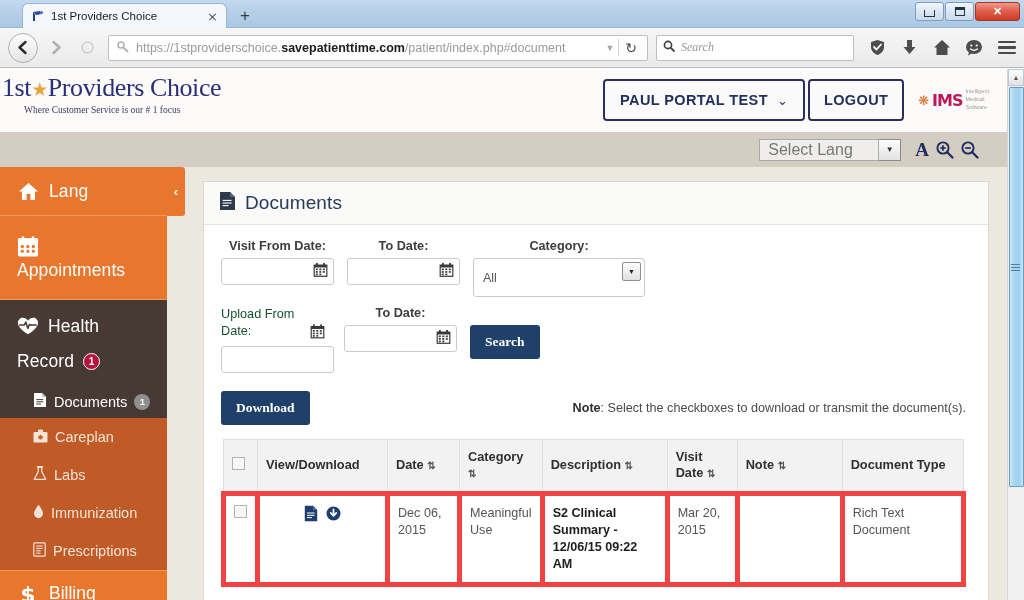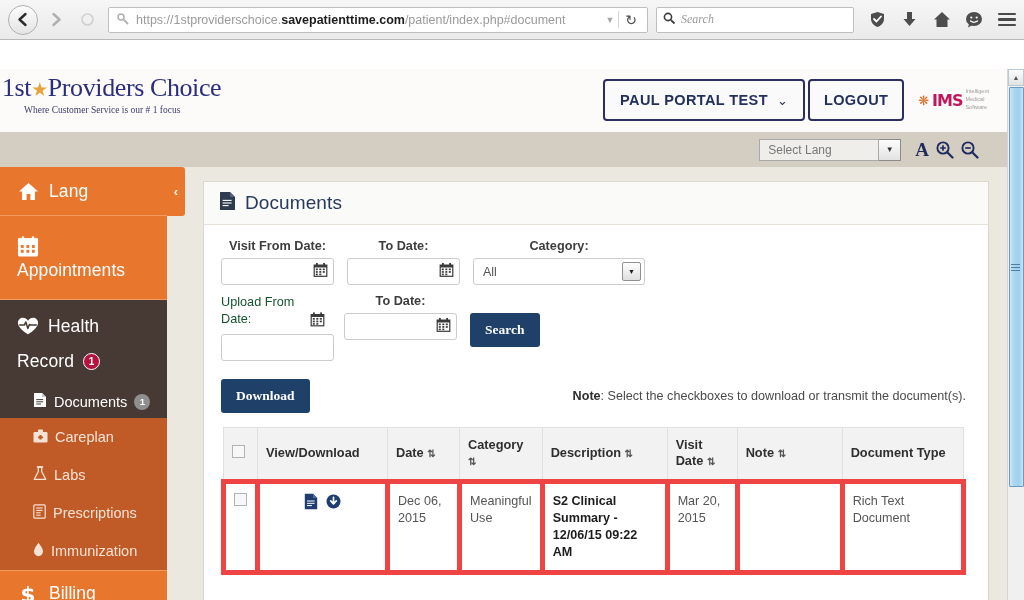--- a/index.html
+++ b/index.html
@@ -162,21 +162,21 @@
   .ims-tag { font-size: 5.5px; color: #9b9b9b; line-height: 1.45; }
 
   .lang-band {
     height: 35px; background: #d4cec2; position: relative;
     display: flex; align-items: center; justify-content: flex-end;
     padding-right: 28px; gap: 0;
   }
   .lang-select {
     width: 120px; height: 22px; background: #efeeea;
     border: 1px solid #a9a9a9; display: flex; align-items: center;
-    font-size: 12px; color: #777; padding-left: 8px; overflow: hidden;
+    font-size: 16px; color: #777; padding-left: 8px; overflow: hidden;
     white-space: nowrap;
   }
   .lang-arrow {
     width: 22px; height: 22px; border: 1px solid #8a8a8a; border-left: none;
     background: linear-gradient(to bottom,#fdfdfd,#e2e2e2);
     display: flex; align-items: center; justify-content: center;
     font-size: 8px; color: #333; margin-right: 14px;
   }
   .zoomctl { display: flex; align-items: center; gap: 6px; color: #1f2a5e; }
   .zoomctl .a { font-family: "Liberation Serif", serif; font-size: 19px; font-weight:bold;}
@@ -263,21 +263,21 @@
   }
   .date-input {
     width: 113px; height: 27px; border: 1px solid #ccc; border-radius: 3px;
     background: #fff; position: relative;
   }
   .cal-icon {
     position: absolute; right: 5px; top: 50%; transform: translateY(-50%);
     color: #3a3a3a;
   }
   .sel-wrap {
-    width: 172px; height: 27px; border: 1px solid #ccc; border-radius: 3px;
+    width: 172px; height: 39px; border: 1px solid #ccc; border-radius: 3px;
     background: #fff; display: flex; align-items: center;
     font-size: 12.5px; color: #555; padding-left: 9px; position: relative;
   }
   .sel-arrow {
     position: absolute; right: 3px; top: 3px;
     width: 19px; height: 19px;
     border: 1px solid #909090; border-radius: 2px;
     background: linear-gradient(to bottom,#fdfdfd,#e0e0e0);
     display: flex; align-items: center; justify-content: center;
     font-size: 7px; color: #222;
@@ -358,20 +358,43 @@
   .inner-scroll {
     position: absolute; right: 0; top: 0; width: 9px; height: 100%;
     background: #ebebeb;
   }
 </style>
 </head>
 <body>
 
 <div class="browser">
 
+  <div class="titlebar">
+    <div class="tab">
+      <span class="tab-favicon">
+        <svg width="14" height="14" viewBox="0 0 14 14">
+          <path d="M2 3 L9 2 L11 5 L5 6 Z" fill="#2b4f8e"></path>
+          <path d="M2 3 L2 12 L4 12 L4 6 Z" fill="#1a3f7a"></path>
+          <circle cx="10.5" cy="3.5" r="1.6" fill="#4a7ec0"></circle>
+        </svg>
+      </span>
+      <span class="tab-title">1st Providers Choice</span>
+      <span class="tab-close">×</span>
+    </div>
+    <div class="newtab">+</div>
+    <div class="wincontrols">
+      <div class="wb">
+          <i class="minglyph"></i>
+        </div>
+      <div class="wb">
+          <i class="maxglyph"></i>
+        </div>
+      <div class="wb close">✕</div>
+    </div>
+  </div>
 
   <div class="navbar">
     <div class="navbtn back">
       <svg width="17" height="17" viewBox="0 0 17 17">
           <path d="M10.5 3 L4.5 8.5 L10.5 14" stroke="#2b2b2b" stroke-width="2.4" fill="none" stroke-linecap="round" stroke-linejoin="round"></path>
         </svg>
     </div>
     <div class="navbtn fwd">
       <svg width="17" height="17" viewBox="0 0 17 17">
           <path d="M6.5 3 L12.5 8.5 L6.5 14" stroke="#2b2b2b" stroke-width="2.4" fill="none" stroke-linecap="round" stroke-linejoin="round"></path>
@@ -568,40 +591,40 @@
               <svg width="14" height="15" viewBox="0 0 14 15">
                   <path d="M5.3 1 V5.5 L1.3 13.3 H12.7 L8.7 5.5 V1 Z" stroke="#f6e3d6" stroke-width="1.3" fill="none" stroke-linejoin="round"></path>
                   <path d="M4.3 1 H9.7" stroke="#f6e3d6" stroke-width="1.3" stroke-linecap="round"></path>
                 </svg>
             </span>
             <span>Labs</span>
           </div>
 
           <div class="sb-sub">
             <span>
+              <svg width="11" height="15" viewBox="0 0 11 15">
+                  <path d="M5.5 0.8 C5.5 0.8 10 6.4 10 9.6 C10 12.2 8 14.2 5.5 14.2 C3 14.2 1 12.2 1 9.6 C1 6.4 5.5 0.8 5.5 0.8 Z" fill="#f6e3d6"></path>
+                </svg>
+            </span>
+            <span>Immunization</span>
+          </div>
+
+          <div class="sb-sub">
+            <span>
               <svg width="13" height="15" viewBox="0 0 13 15">
                   <rect x="0.8" y="0.8" width="11.4" height="13.4" rx="1" stroke="#f6e3d6" stroke-width="1.2" fill="none"></rect>
                   <g stroke="#f6e3d6" stroke-width="1.1">
                     <path d="M3.2 4 H9.6"></path>
                     <path d="M3.2 6.4 H9.6"></path>
                     <path d="M3.2 8.8 H7.6"></path>
                     <path d="M3.2 11.2 H7.6"></path>
                   </g>
                 </svg>
             </span>
             <span>Prescriptions</span>
-          </div>
-
-          <div class="sb-sub">
-            <span>
-              <svg width="11" height="15" viewBox="0 0 11 15">
-                  <path d="M5.5 0.8 C5.5 0.8 10 6.4 10 9.6 C10 12.2 8 14.2 5.5 14.2 C3 14.2 1 12.2 1 9.6 C1 6.4 5.5 0.8 5.5 0.8 Z" fill="#f6e3d6"></path>
-                </svg>
-            </span>
-            <span>Immunization</span>
           </div>
 
           <div class="sb-billing">
             <span class="sidebar-icon">
               <svg width="14" height="22" viewBox="0 0 14 22">
                   <text x="7" y="19" font-size="22" font-family="DejaVu Sans" font-weight="bold" fill="#fff" text-anchor="middle">$</text>
                 </svg>
             </span>
             <span class="sb-label">Billing</span>
           </div>

